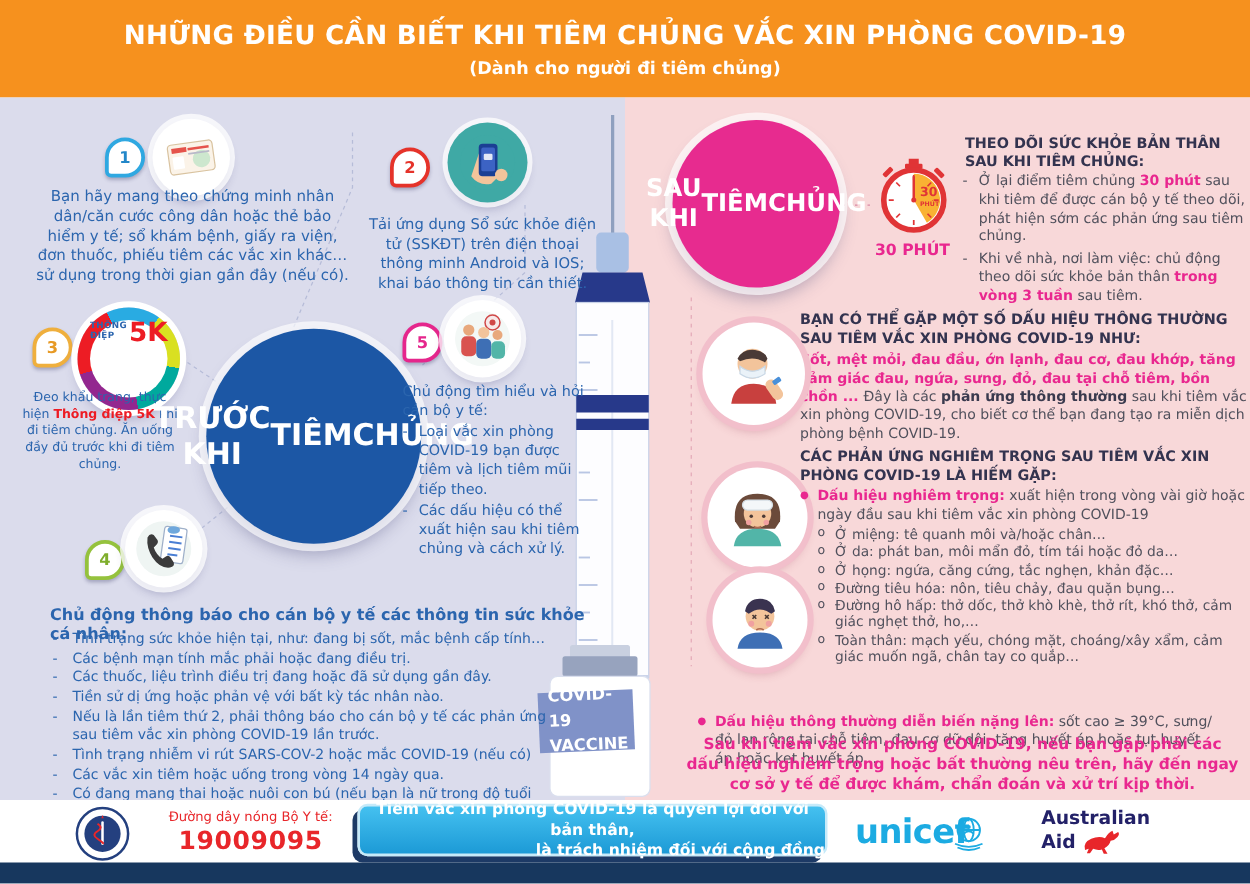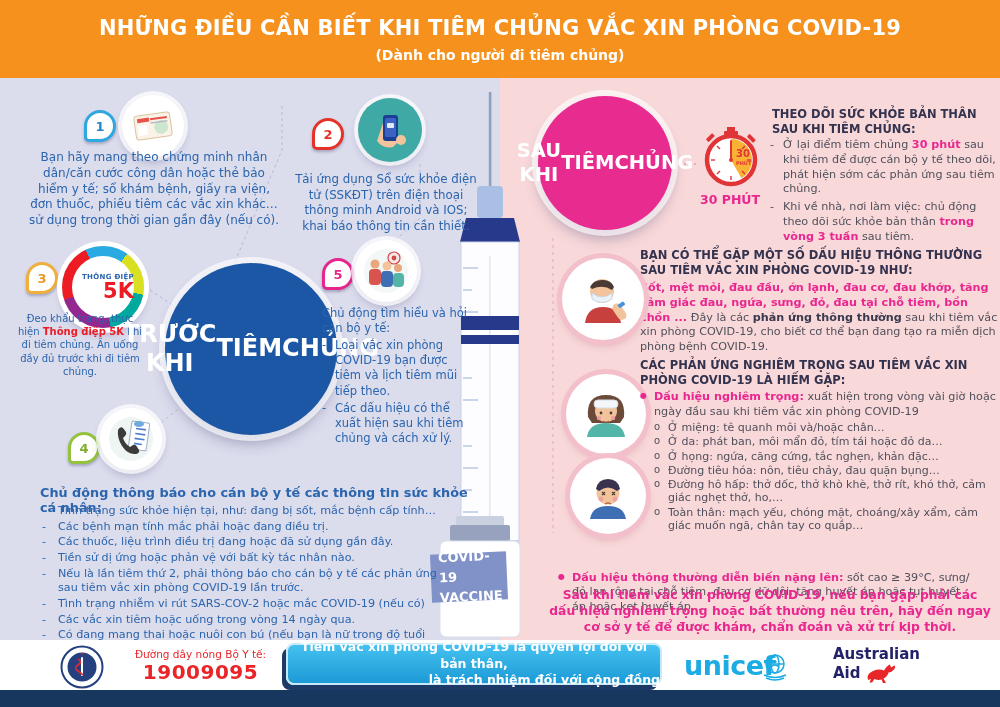--- a/index.html
+++ b/index.html
@@ -72,22 +72,22 @@
   .aid{left:833px;top:647px;color:#232168;font-weight:bold;font-size:15px;line-height:1.0;}
   .aid .row2{display:flex;align-items:center;gap:4px;}
 
   .vial-label{left:431px;top:553px;width:76px;height:48px;background:#8092C8;color:#fff;
     font-weight:bold;font-size:13px;line-height:1.55;padding-left:8px;box-sizing:border-box;
     transform:rotate(-2.5deg);display:flex;flex-direction:column;justify-content:center;}
 
   .fivek{left:62px;top:246px;width:82px;height:82px;border-radius:50%;
     background:conic-gradient(#29abe2 0 10%,#d9e021 10% 28%,#00a99d 28% 47%,#93278f 47% 70%,#ed1c24 70% 93%,#29abe2 93% 100%);
     box-shadow:0 0 0 5px #fff,0 6px 9px rgba(60,60,120,.35);display:flex;align-items:center;justify-content:center;}
-  .fivek-inner{width:62px;height:62px;border-radius:50%;background:#fff;display:flex;flex-direction:column;
-    align-items:flex-end;justify-content:center;}
+  .fivek-inner{width:62px;height:62px;border-radius:50%;background:#fff;display:flex;flex-direction:row;
+    align-items:flex-start;justify-content:center;}
   .fivek-inner .l1{color:#2B65AE;font-size:7px;font-weight:bold;letter-spacing:.3px;}
   .fivek-inner .l2{color:#ED1C24;font-size:21px;font-weight:bold;line-height:1;}
   .sw-caption{left:698px;top:192px;width:64px;text-align:center;color:#E9278F;font-weight:bold;font-size:12.5px;}
 </style>
 </head>
 <body>
 
 <div class="page">
 
   <div class="abs header">

